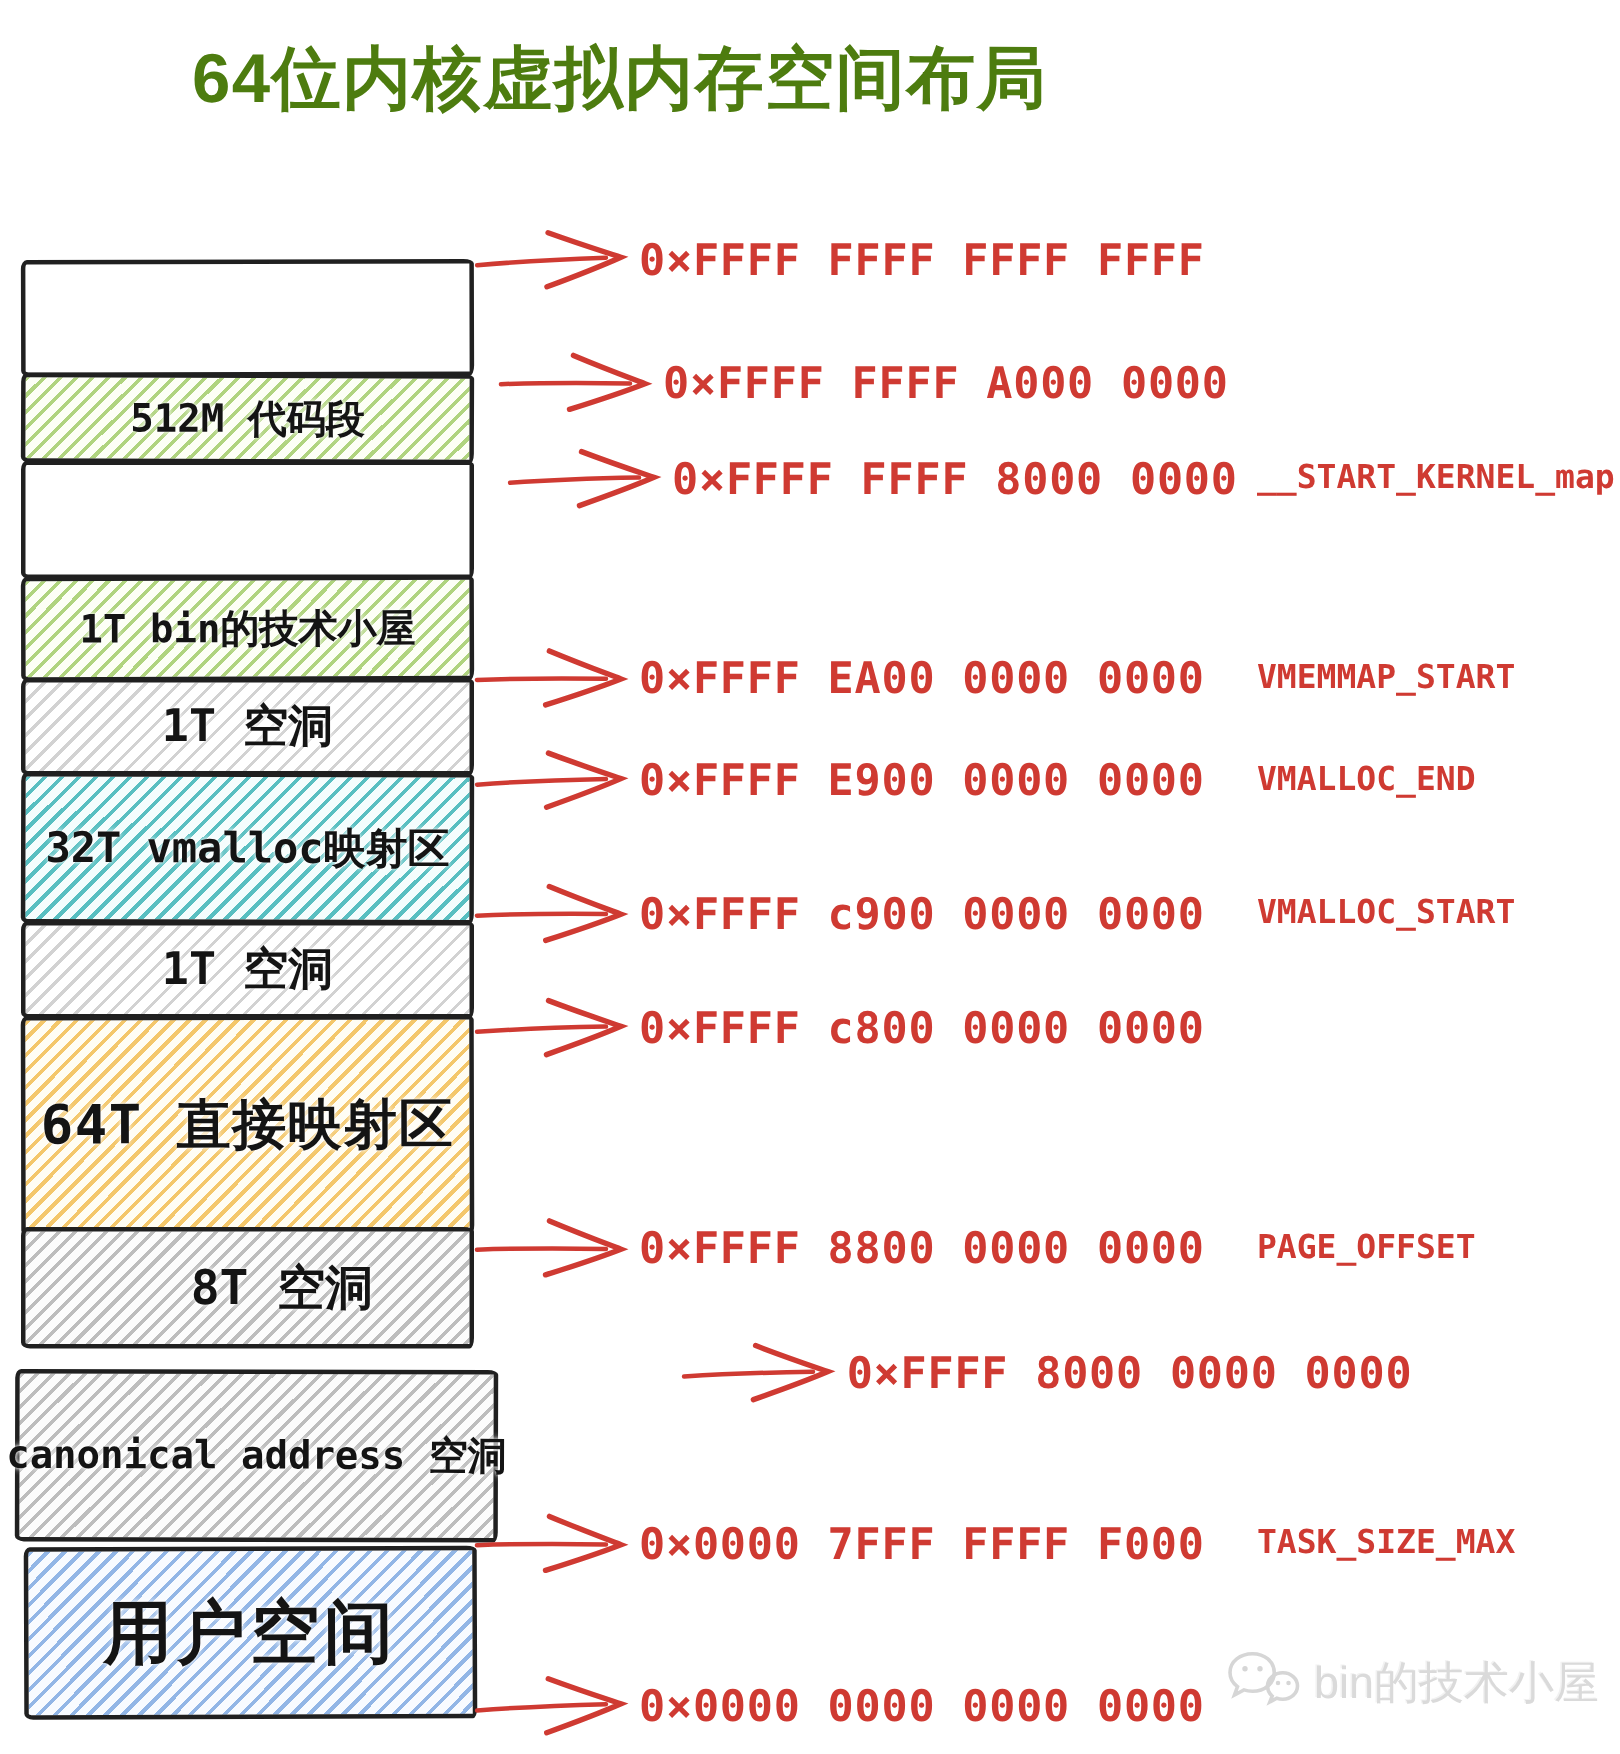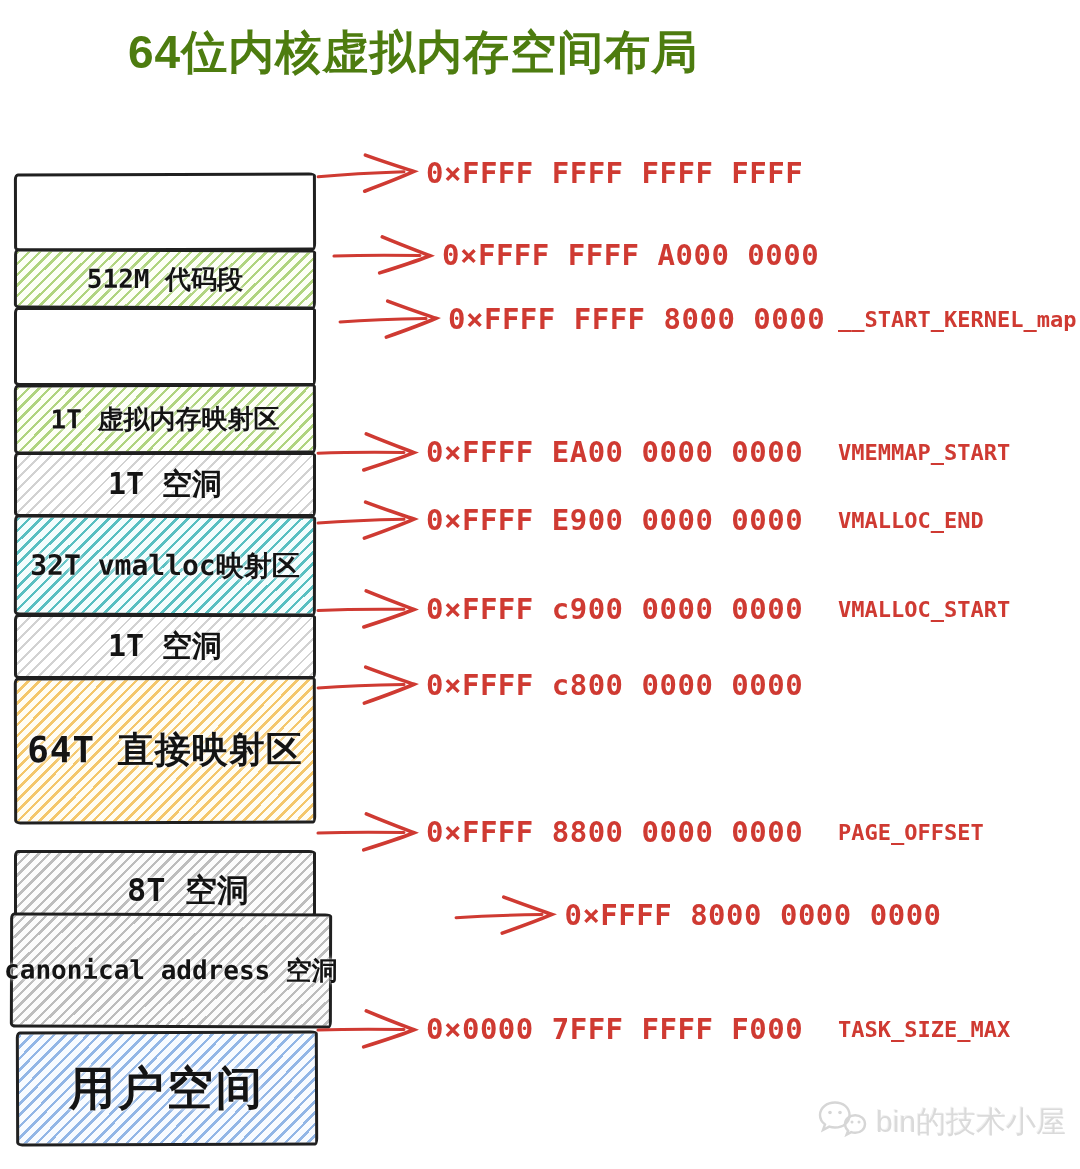--- a/index.html
+++ b/index.html
@@ -38,21 +38,21 @@
   .h-blue   { background-image:repeating-linear-gradient(135deg,#92b6e6 0px,#92b6e6 2.6px,#f8fbff 2.6px,#f8fbff 8px); }
 
   #r0  { top:173px;  height:78px;  transform:rotate(-0.15deg); }
   #r1  { top:249px;  height:60px;  transform:rotate(0.2deg); }
   #r2  { top:307px;  height:79px;  }
   #r3  { top:384px;  height:70px;  transform:rotate(-0.2deg); }
   #r4  { top:452px;  height:65px;  }
   #r5  { top:515px;  height:101px; transform:rotate(0.15deg); }
   #r6  { top:614px;  height:65px;  }
   #r7  { top:677px;  height:147px; transform:rotate(-0.15deg); }
-  #r8  { top:850px;  height:81px;padding-left:46px;  }
+  #r8  { top:818px;  height:81px;padding-left:46px;  }
   #r9  { top:913px;  height:115px; left:10px; width:322px; transform:rotate(0.15deg); }
   #r10 { top:1031px; height:115px; left:16px; width:302px; transform:rotate(-0.2deg); }
 
   #r1  .region-label { font-size:26px; }
   #r3  .region-label { font-size:26px; }
   #r4  .region-label { font-size:30px; }
   #r5  .region-label { font-size:28px; }
   #r6  .region-label { font-size:30px; }
   #r7  .region-label { font-size:36px; letter-spacing:1px; }
   #r8  .region-label { font-size:32px; }
@@ -104,21 +104,21 @@
 <div id="stage">
 
   <div class="title">64位内核虚拟内存空间布局</div>
 
   <div id="r0" class="region"></div>
   <div id="r1" class="region h-green">
     <span class="region-label">512M 代码段</span>
   </div>
   <div id="r2" class="region"></div>
   <div id="r3" class="region h-green">
-    <span class="region-label">1T 虚拟内存映射区</span>
+    <span class="region-label">1T bin的技术小屋</span>
   </div>
   <div id="r4" class="region h-gray-light">
     <span class="region-label">1T 空洞</span>
   </div>
   <div id="r5" class="region h-teal">
     <span class="region-label">32T vmalloc映射区</span>
   </div>
   <div id="r6" class="region h-gray-light">
     <span class="region-label">1T 空洞</span>
   </div>
@@ -207,20 +207,28 @@
     <span class="addr">0×FFFF 8000 0000 0000</span>
     <span class="sym"></span>
   </div>
   <div id="a9" class="ann">
     <svg width="108" height="46" viewBox="0 0 108 46">
       <path d="M2 25 C 30 23.5, 58 23, 88 23" fill="none" stroke="#cf3a32" stroke-width="3" stroke-linecap="round"></path>
       <path d="M50 5 C 70 13, 87 19, 98 23 C 87 27.5, 69 34, 48 41" fill="none" stroke="#cf3a32" stroke-width="3.6" stroke-linecap="round"></path>
     </svg>
     <span class="addr">0×0000 7FFF FFFF F000</span>
     <span class="sym">TASK_SIZE_MAX</span>
+  </div>
+  <div id="a10" class="ann">
+    <svg width="108" height="46" viewBox="0 0 108 46">
+      <path d="M2 25 C 30 23.5, 58 23, 88 23" fill="none" stroke="#cf3a32" stroke-width="3" stroke-linecap="round"></path>
+      <path d="M50 5 C 70 13, 87 19, 98 23 C 87 27.5, 69 34, 48 41" fill="none" stroke="#cf3a32" stroke-width="3.6" stroke-linecap="round"></path>
+    </svg>
+    <span class="addr">0×0000 0000 0000 0000</span>
+    <span class="sym"></span>
   </div>
 
   <div class="watermark">
     <svg width="52" height="44" viewBox="0 0 52 44">
       <g fill="none" stroke="#d6d6d6" stroke-width="2.4">
         <path d="M4 15 C4 7.5 11 2.5 19 2.5 C 27 2.5 33.5 7.5 33.5 15 C 33.5 22.5 27 27.5 19 27.5 C 17 27.5 15 27.2 13.3 26.6 L 7 30 L 9 24.4 C 6 22.2 4 19 4 15 Z"></path>
         <path d="M29 24 C 29 19 33.8 15.2 39.2 15.2 C 44.6 15.2 49 19 49 24 C 49 29 44.6 32.8 39.2 32.8 C 37.8 32.8 36.4 32.6 35.2 32.1 L 30.6 34.6 L 32.1 30.7 C 30.2 29.1 29 26.7 29 24 Z"></path>
       </g>
       <g fill="#d6d6d6">
         <circle cx="14" cy="12.5" r="1.8"></circle>

